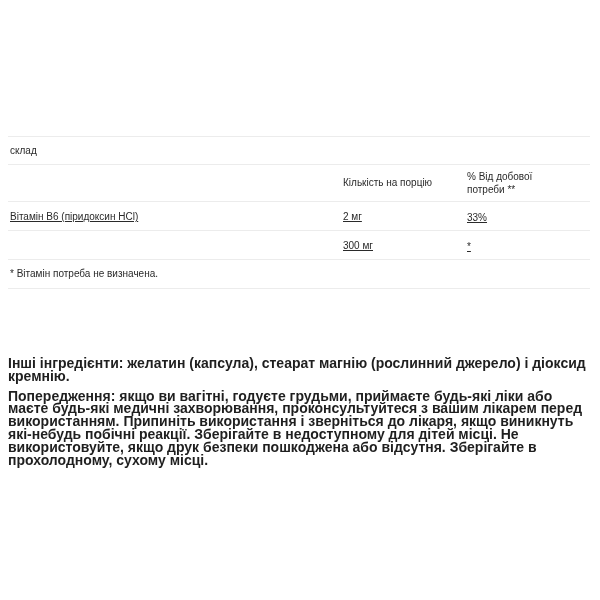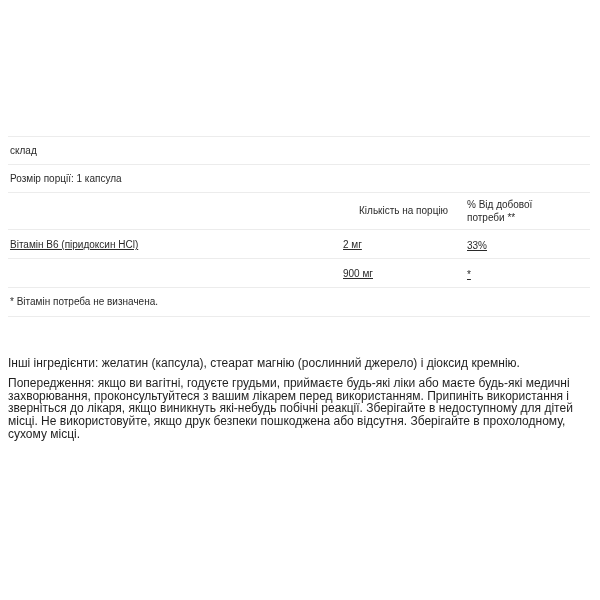--- a/index.html
+++ b/index.html
@@ -6,55 +6,52 @@
   body { width:600px; height:600px; position:relative; overflow:hidden;
          font-family:"Liberation Sans", sans-serif; color:#222; }
   .facts { position:absolute; left:8px; top:136px; width:582px; }
   .row { position:relative; border-top:1px solid #ececec; box-sizing:border-box; font-size:10px; color:#2a2a2a; }
   .row .c1 { position:absolute; left:2px; }
   .row .c2 { position:absolute; left:335px; }
   .row .c3 { position:absolute; left:459px; line-height:13px; }
   .r-single { height:28px; }
   .r-single span { top:8px; }
   .r-head { height:37px; }
-  .r-head .c2 { top:12px;margin-left:16px; }
+  .r-head .c2 { top:12px; }
   .r-head .c3 { top:5px; }
   .r-item { height:29px; }
   .r-item span { top:9px;text-decoration:underline; }
   .r-foot { height:29px; }
   .r-foot span { top:8px; }
   .r-end { height:0; }
   .notes { position:absolute; left:8px; top:357px; width:585px;
-           font-weight:normal; font-size:12px; color:#1f1f1f; line-height:12.8px; }
+           font-weight:bold; font-size:14px; color:#1f1f1f; line-height:12.8px; }
   .notes p { margin:0 0 7px 0; }
 </style>
 </head>
 <body>
 
 <div class="facts">
   <div class="row r-single">
     <span class="c1">склад</span>
-  </div>
-  <div class="row r-single">
-    <span class="c1">Розмір порції: 1 капсула</span>
   </div>
   <div class="row r-head">
     <span class="c2">Кількість на порцію</span>
     <span class="c3">
       <span>% Від добової</span><br>
       <span>потреби **</span>
     </span>
   </div>
   <div class="row r-item">
     <span class="c1">Вітамін B6 (піридоксин HCl)</span>
     <span class="c2">2 мг</span>
     <span class="c3">33%</span>
   </div>
   <div class="row r-item">
-    <span class="c2">900 мг</span>
+    <span class="c2">300 мг</span>
     <span class="c3">*</span>
   </div>
   <div class="row r-foot">
     <span class="c1">* Вітамін потреба не визначена.</span>
   </div>
   <div class="row r-end"></div>
 </div>
 
 <div class="notes">
   <p>Інші інгредієнти: желатин (капсула), стеарат магнію (рослинний джерело) і діоксид кремнію.</p>

